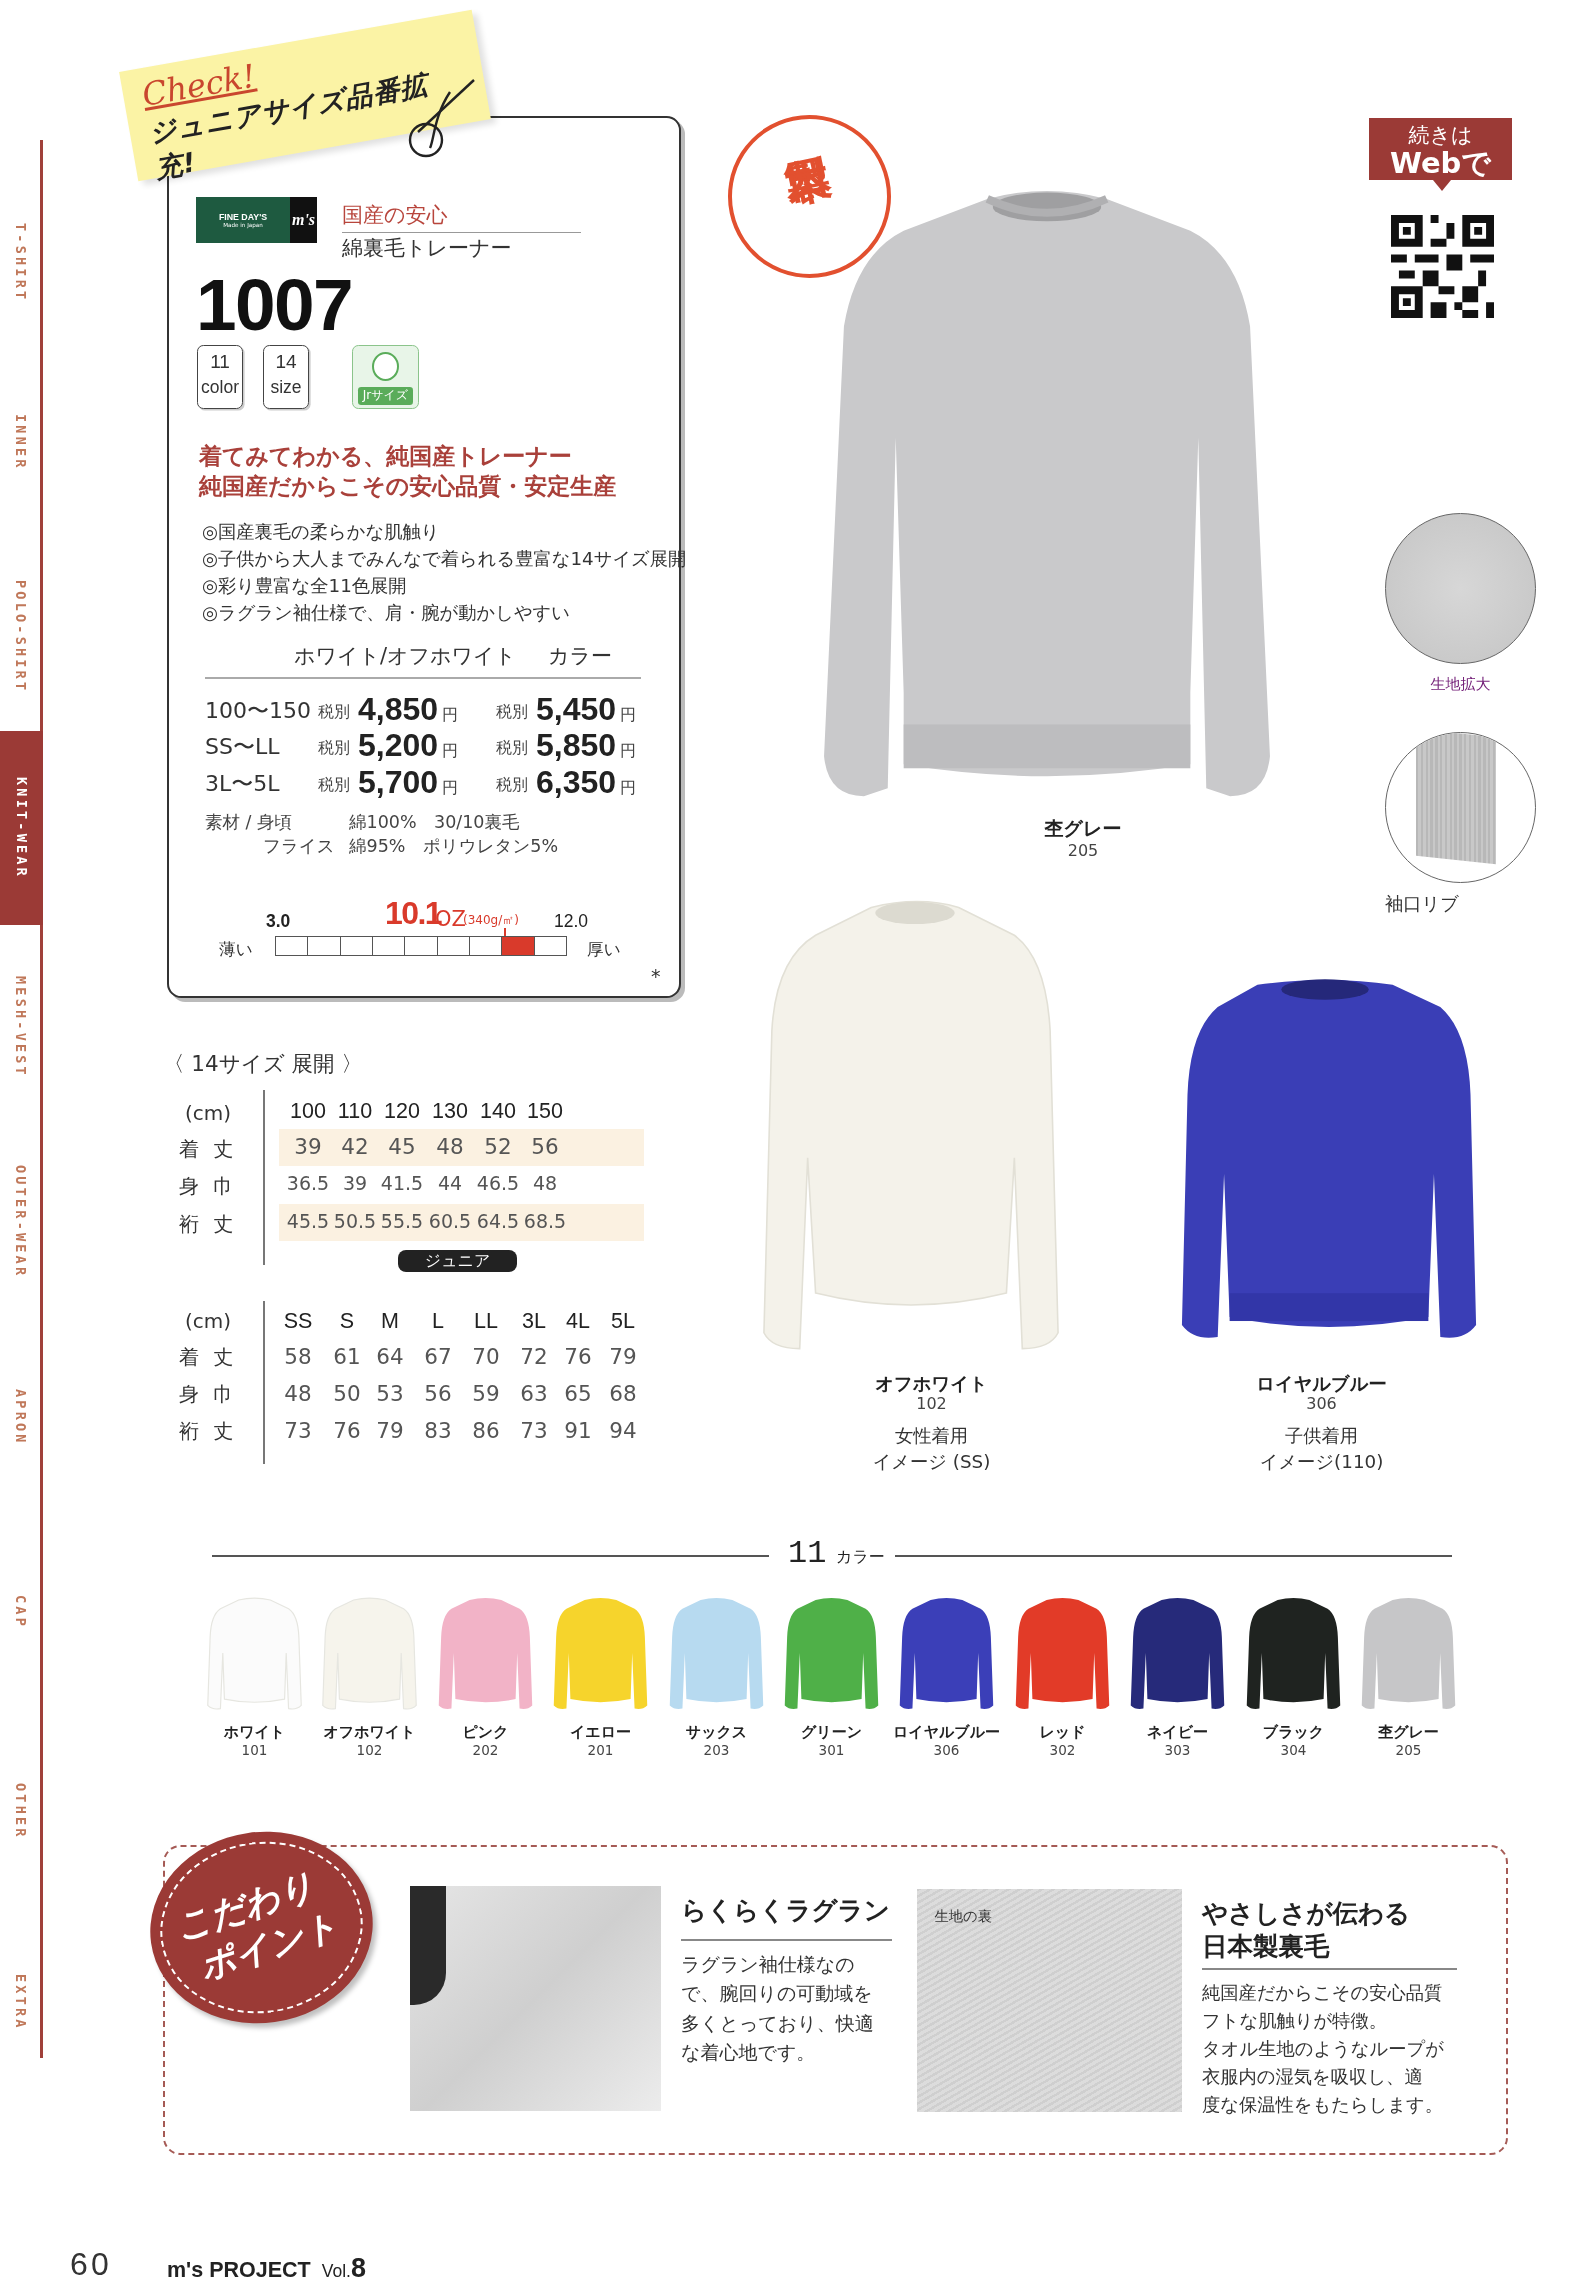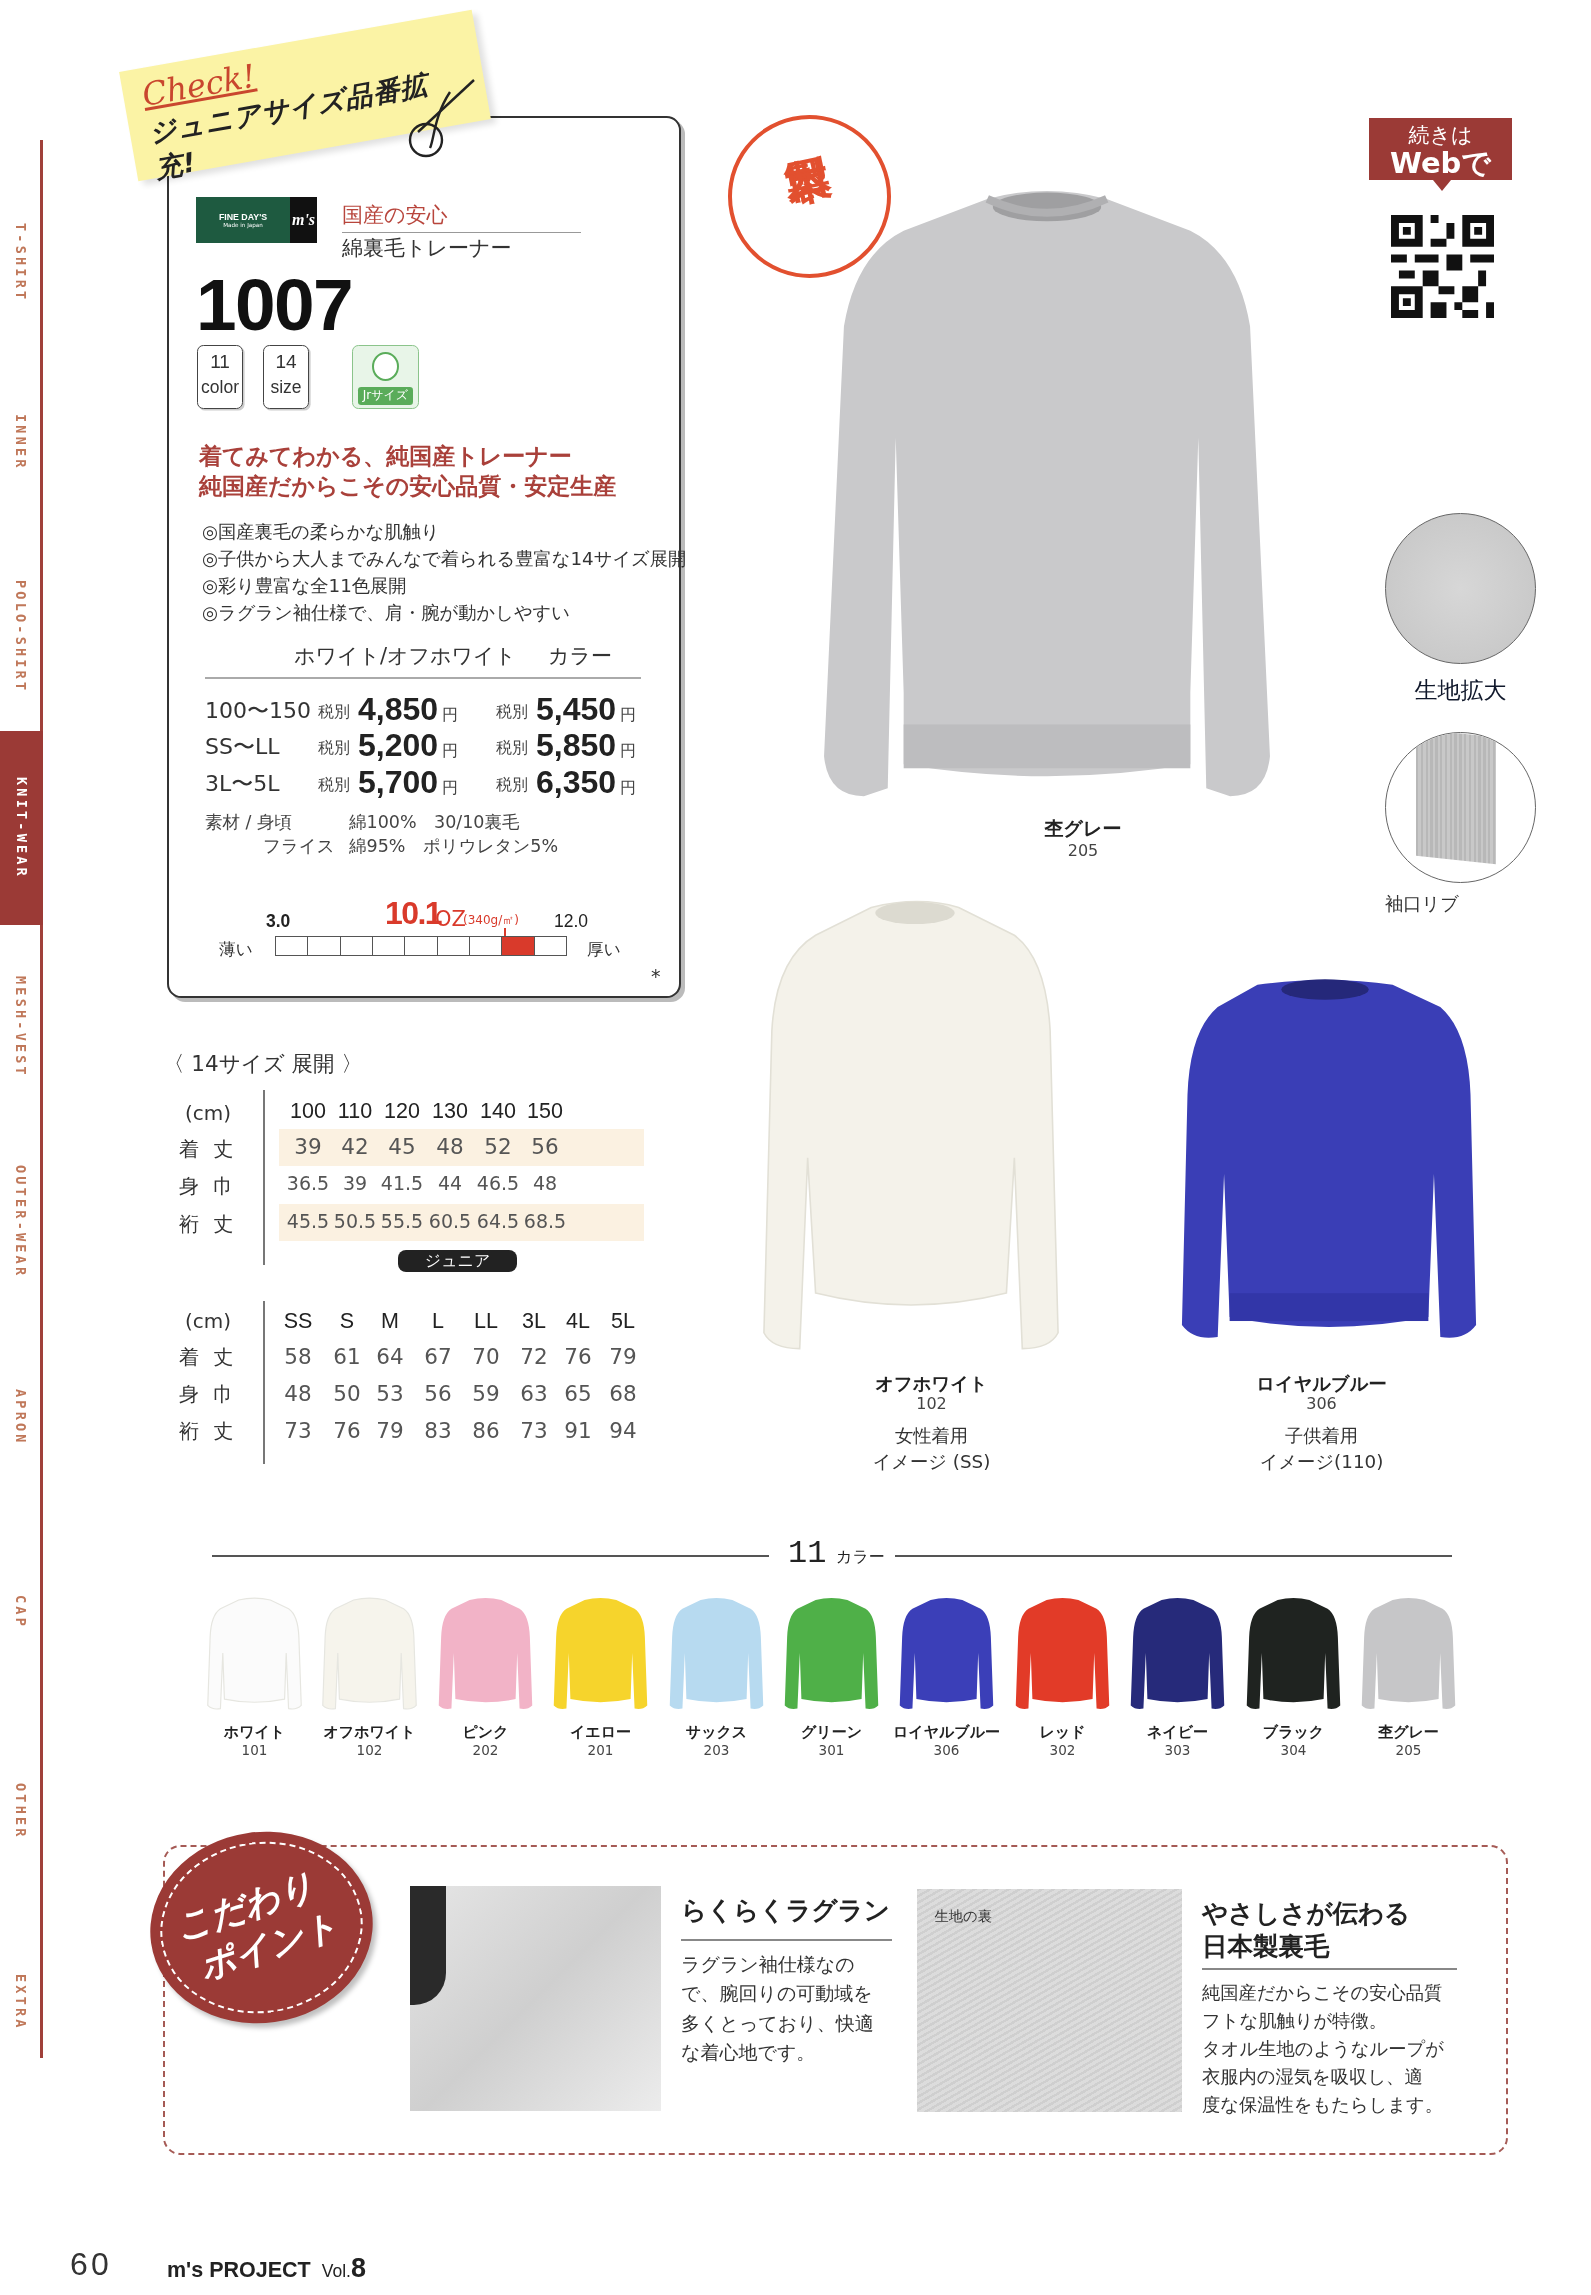--- a/index.html
+++ b/index.html
@@ -243,21 +243,21 @@
 <div class="abs" style="left:1433px;top:180px;width:0;height:0;border-left:9.6px solid transparent;border-right:9.6px solid transparent;border-top:11px solid #9b3a36"></div>
 <svg class="abs" style="left:1391px;top:215px" width="103" height="103" viewBox="0 0 13 13">
   <rect width="13" height="13" fill="#fff"></rect>
   <path d="M0 0h4v4H0zM9 0h4v4H9zM0 9h4v4H0z" fill="#111"></path>
   <path d="M1 1h2v2H1zM10 1h2v2h-2zM1 10h2v2H1z" fill="#fff"></path>
   <path d="M1.5 1.5h1v1h-1zM10.5 1.5h1v1h-1zM1.5 10.5h1v1h-1z" fill="#111"></path>
   <path d="M5 0h1v1H5zM7 1h1v2H7zM5 3h2v1H5zM0 5h2v1H0zM3 5h3v1H3zM7 5h2v2H7zM10 5h3v1h-3zM1 7h2v1H1zM4 7h2v2H4zM11 7h1v2h-1zM6 9h2v1H6zM9 9h2v2H9zM5 11h2v2H5zM8 11h1v1H8zM12 11h1v2h-1zM9 12h2v1H9z" fill="#111"></path>
 </svg>
 
 <div class="abs" style="left:1385px;top:513px;width:151px;height:151px;border-radius:50%;border:1.6px solid #666;background:radial-gradient(circle,#d7d7d7,#c4c4c4)"></div>
-<div class="abs" style="left:1385px;top:675px;width:151px;text-align:center;font-size:23px;color:#0f172a">生地拡大</div>
+<div class="abs" style="left:1385px;top:675px;width:151px;text-align:center;font-size:15px;color:#701a75">生地拡大</div>
 <div class="abs" style="left:1385px;top:732px;width:151px;height:151px;border-radius:50%;border:1.6px solid #666;background:#fff;overflow:hidden">
   <div style="position:absolute;left:30px;top:0;width:80px;height:127px;background:repeating-linear-gradient(90deg,#b8b8b8 0 2.4px,#c8c8c8 2.4px 4.8px);transform:skewY(6deg)"></div>
 </div>
 <div class="abs" style="left:1385px;top:891px;width:151px;text-align:left;font-size:18.3px;color:#333">袖口リブ</div>
 
 <svg class="sweater" style="left:752px;top:895px" width="318" height="478" viewBox="0 0 400 600">
   <path d="M150 15 Q210 0 260 15 L330 50 Q370 80 375 170 L385 550 Q375 570 340 570 L330 330 L320 500 Q200 530 80 500 L70 330 L60 570 Q25 570 15 550 L25 170 Q30 80 80 50 Z" fill="#f4f2ea" stroke="#e2e0d6" stroke-width="2"></path>
   <ellipse cx="205" cy="22" rx="50" ry="14" fill="#dcdad0"></ellipse>
 </svg>
 <div class="abs" style="left:856px;top:1371px;width:151px;text-align:center;font-size:18.3px;font-weight:bold;color:#222">オフホワイト</div>

